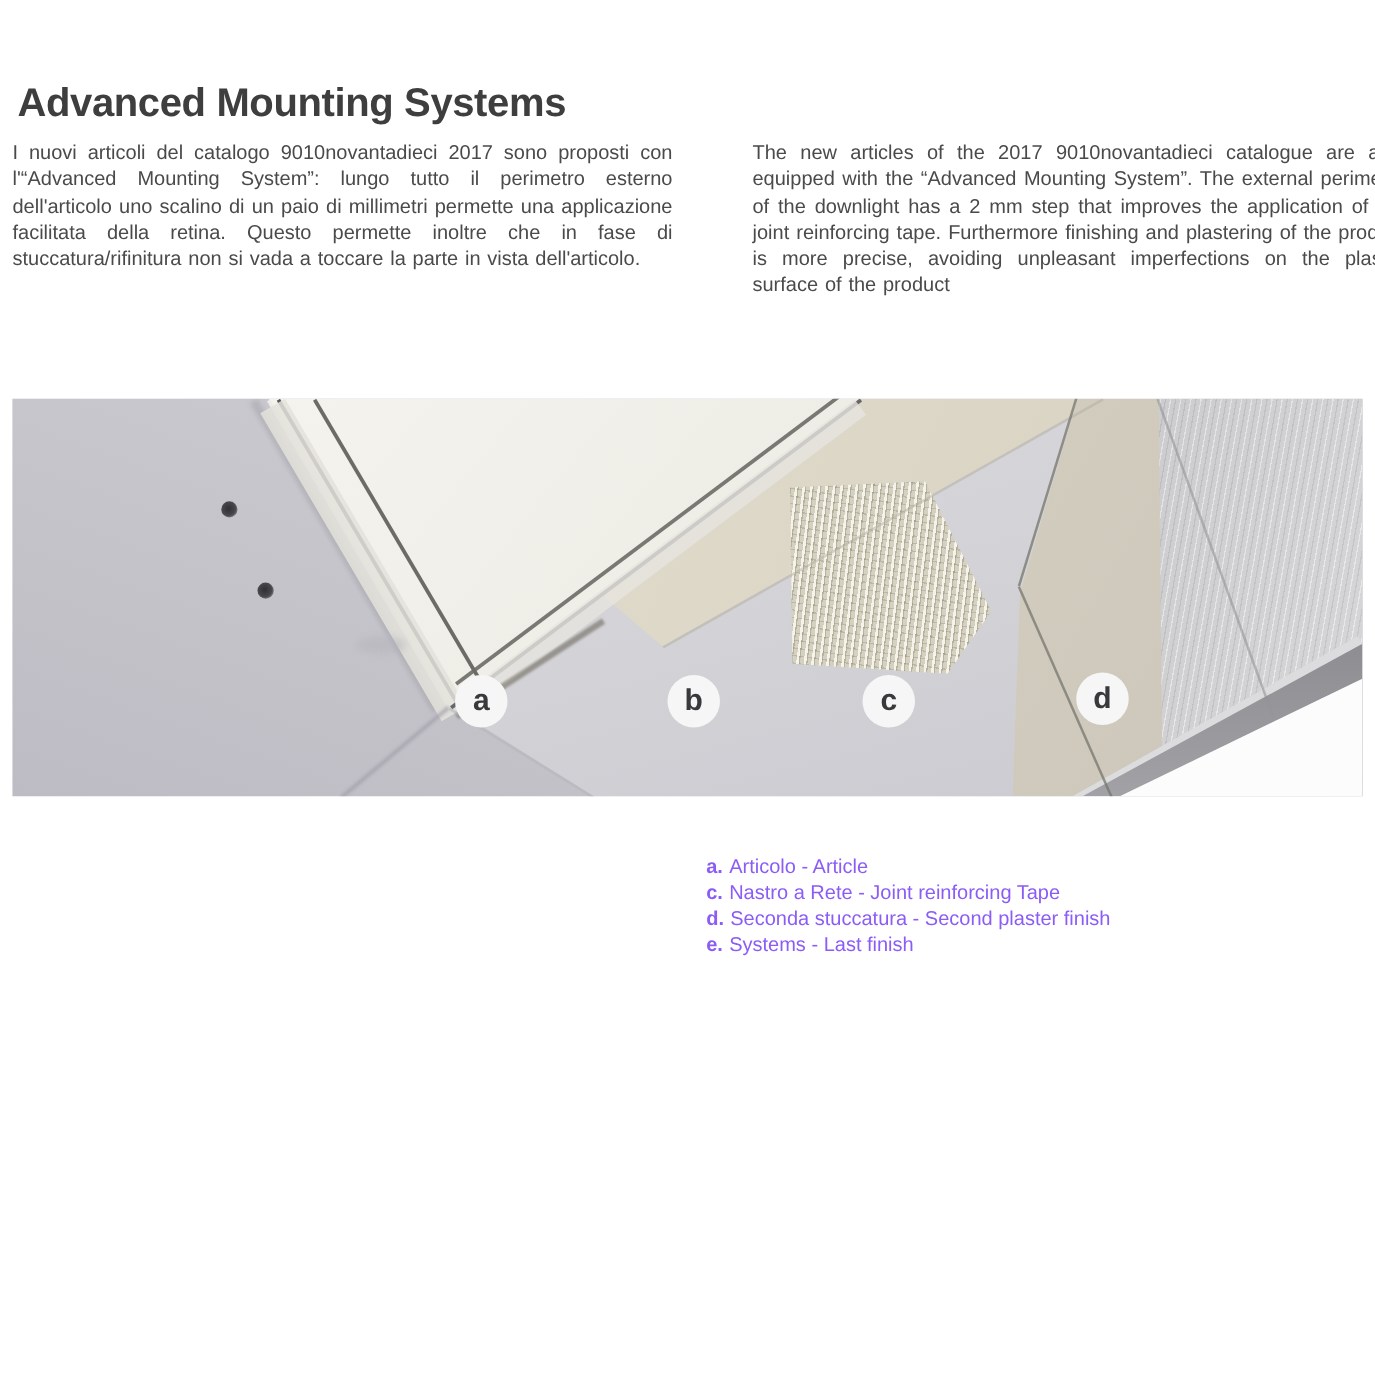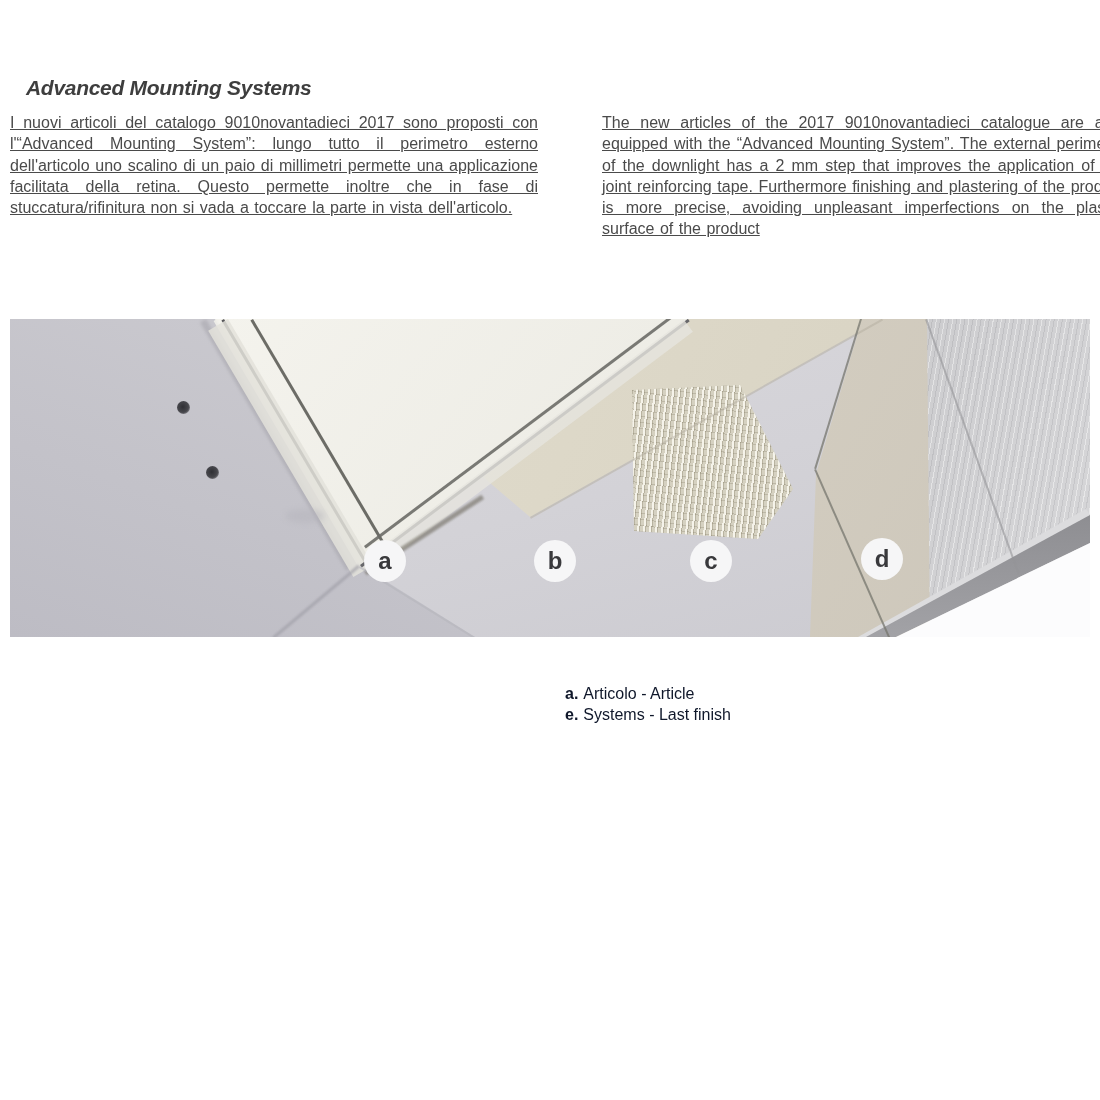--- a/index.html
+++ b/index.html
@@ -1,27 +1,27 @@
 <!DOCTYPE html>
 <html><head>
 <meta charset="utf-8">
 <style>
   html,body{margin:0;padding:0;}
   body{
     width:1100px;height:1100px;position:relative;background:#ffffff;
     font-family:"Liberation Sans", sans-serif;
   }
   .page-title{
-    position:absolute;left:10px;top:60px;margin:16px;
-    font-size:21px;font-weight:bold;color:#3e3e3e;letter-spacing:-0.3px;font-style:italic;
+    position:absolute;left:10px;top:60px;margin:4px;
+    font-size:32px;font-weight:bold;color:#3e3e3e;letter-spacing:-0.3px;
   }
   .intro-col{
     position:absolute;top:112px;margin:0;
     font-size:16px;line-height:21.3px;color:#4a4a4a;
-    text-align:justify;text-justify:inter-word;word-spacing:1px;text-decoration:underline;
+    text-align:justify;text-justify:inter-word;word-spacing:1px;
   }
   .col-it{left:10px;width:528px;}
   .col-en{left:602px;width:522px;}
 
   
   .photo{
     position:absolute;left:10px;top:319px;width:1080px;height:318px;
     overflow:hidden;background:#c8c7cd;
   }
   .layer{position:absolute;inset:0;}
@@ -67,21 +67,21 @@
     filter:blur(0.6px);
   }
   .smudge{position:absolute;border-radius:50%;background:#b3b2ba;opacity:.45;filter:blur(3px);}
   .ph-label{
     position:absolute;width:42px;height:42px;border-radius:50%;
     background:#f6f6f7;display:flex;align-items:center;justify-content:center;
     font-size:24px;font-weight:bold;color:#39393c;
   }
 
   
-  .legend{position:absolute;left:565px;top:683px;font-size:16px;color:#0f172a;}
+  .legend{position:absolute;left:565px;top:683px;font-size:16px;color:#8b5cf6;}
   .legend-row{line-height:21px;}
   .lk{font-weight:bold;margin-right:5px;}
 </style>
 </head>
 <body>
 
 <h1 class="page-title">Advanced Mounting Systems</h1>
 
 <p class="intro-col col-it">I nuovi articoli del catalogo 9010novantadieci 2017 sono proposti con l'“Advanced Mounting System”: lungo tutto il perimetro esterno dell'articolo uno scalino di un paio di millimetri permette una applicazione facilitata della retina. Questo permette inoltre che in fase di stuccatura/rifinitura non si vada a toccare la parte in vista dell'articolo.</p>
 <p class="intro-col col-en">The new articles of the 2017 9010novantadieci catalogue are also equipped with the “Advanced Mounting System”. The external perimeter of the downlight has a 2 mm step that improves the application of the joint reinforcing tape. Furthermore finishing and plastering of the product is more precise, avoiding unpleasant imperfections on the plaster surface of the product</p>
@@ -122,15 +122,21 @@
   <div class="ph-label" style="left:524px;top:221px;">b</div>
   <div class="ph-label" style="left:680px;top:221px;">c</div>
   <div class="ph-label" style="left:851px;top:219px;">d</div>
 </div>
 
 <div class="legend">
   <div class="legend-row">
     <span class="lk">a.</span><span class="lt">Articolo - Article</span>
   </div>
   <div class="legend-row">
+    <span class="lk">c.</span><span class="lt">Nastro a Rete - Joint reinforcing Tape</span>
+  </div>
+  <div class="legend-row">
+    <span class="lk">d.</span><span class="lt">Seconda stuccatura - Second plaster finish</span>
+  </div>
+  <div class="legend-row">
     <span class="lk">e.</span><span class="lt">Systems - Last finish</span>
   </div>
 </div>
 
 </body></html>

